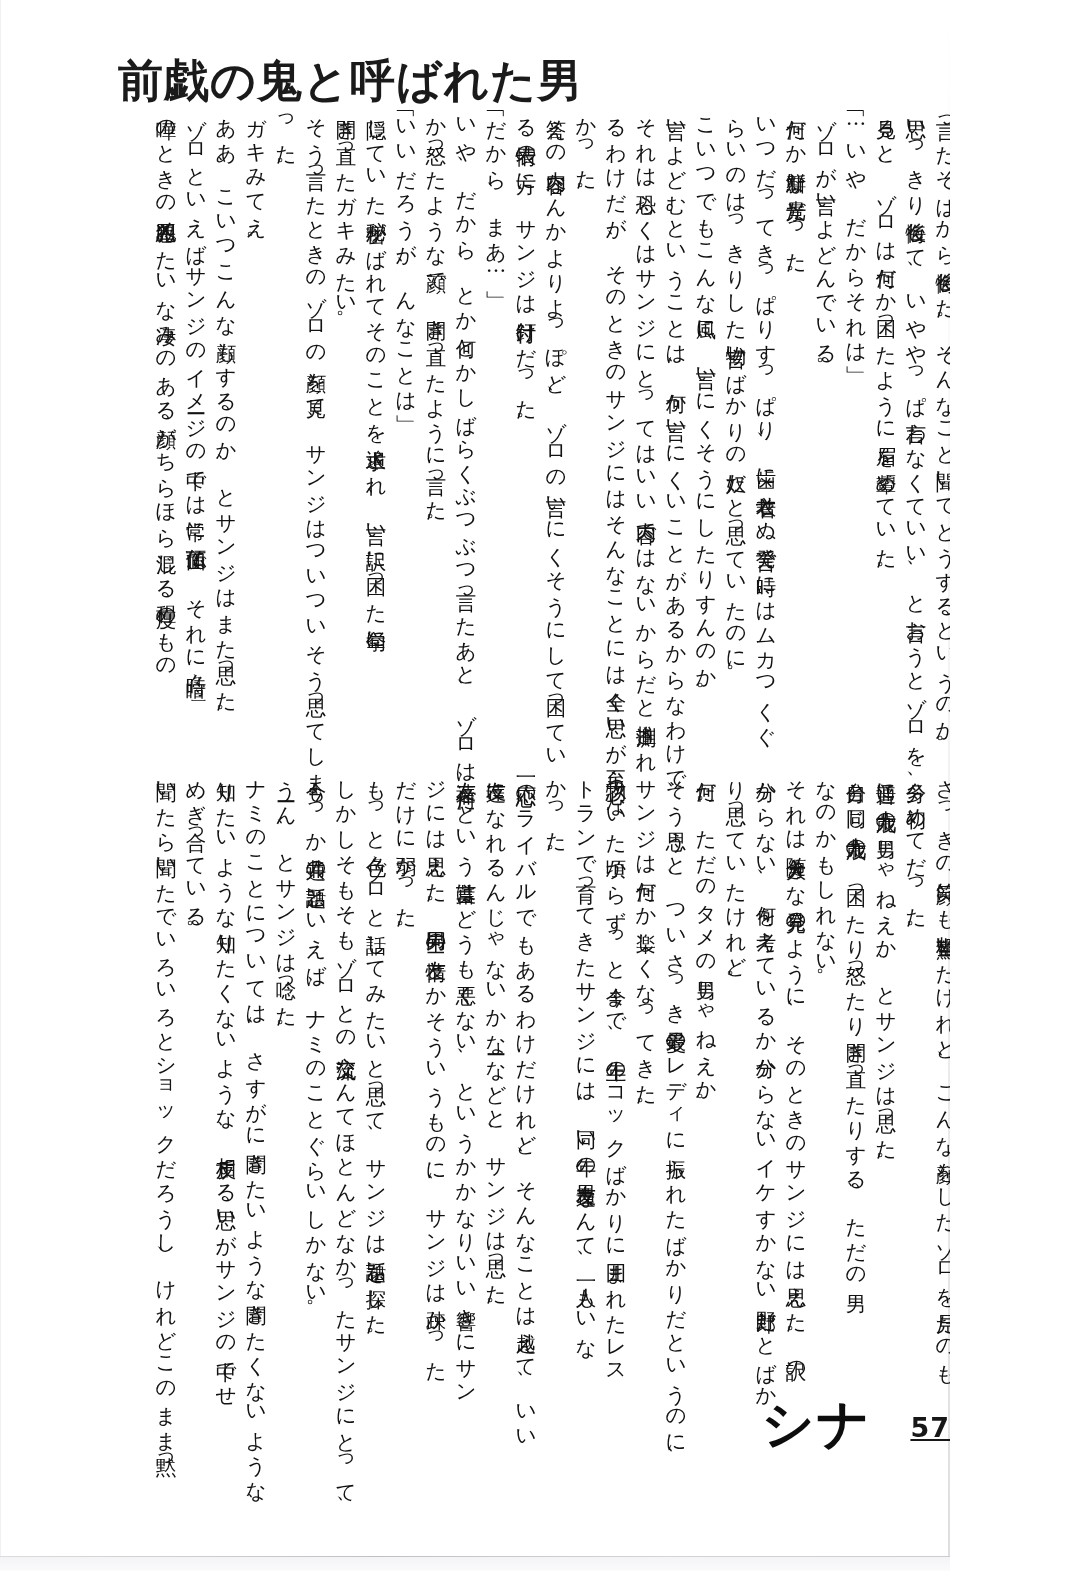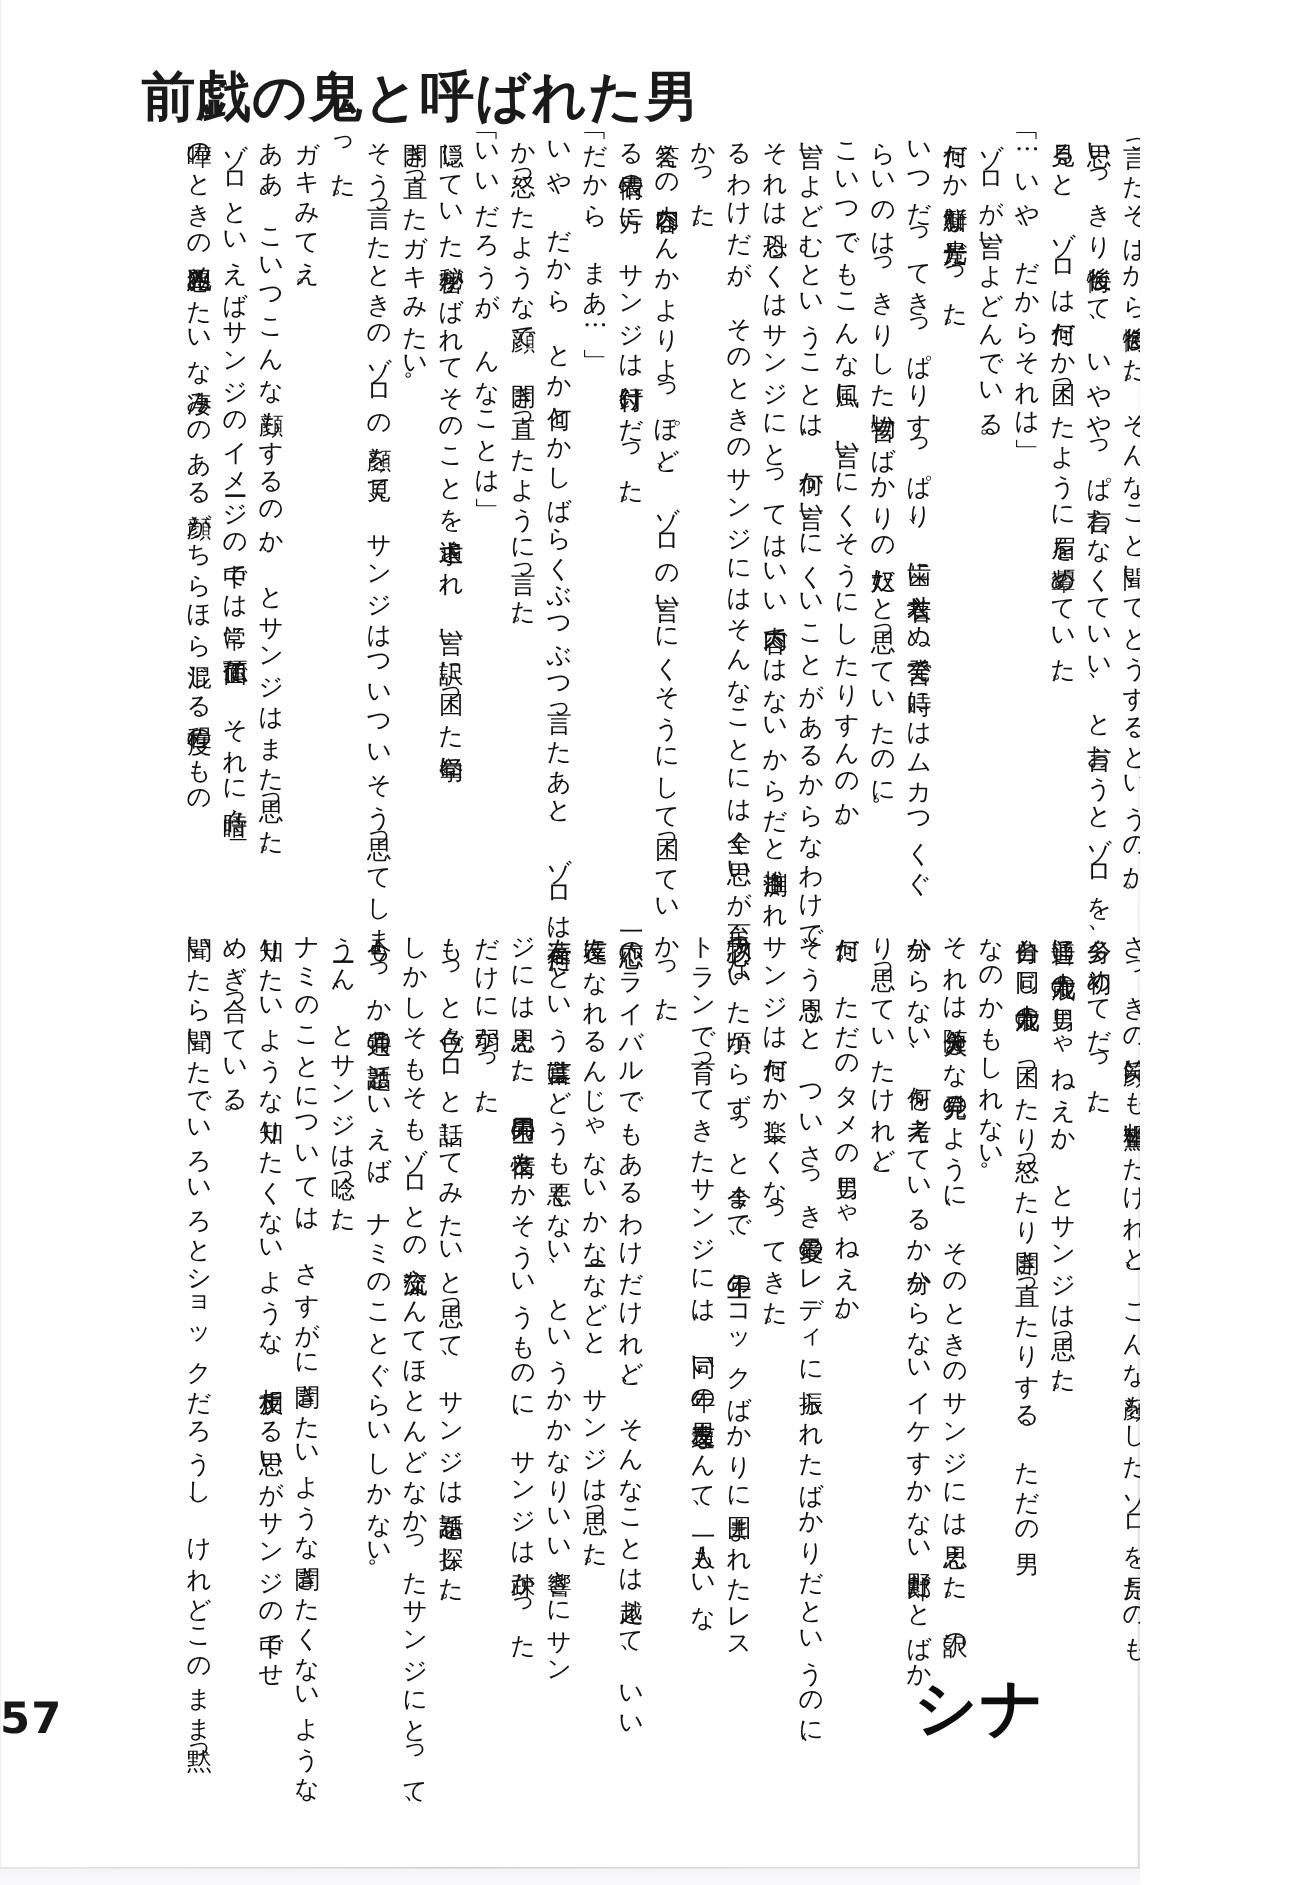--- a/index.html
+++ b/index.html
@@ -108,26 +108,27 @@
     width: 862px;
     height: 640px;
   }
 
   
   .page-number {
     position: absolute;
     left: 0;
     right: 0;
     top: 1412px;
-    text-align: left;
+    text-align: right;
     font-family: "DejaVu Sans", "Liberation Sans", sans-serif;
     font-weight: 700;
-    font-size: 36px;
+    font-size: 27px;
     color: #171717;
     letter-spacing: 1px;
+    text-decoration: underline;
   }
 
   
   .stamp {
     position: absolute;
     right: 78px;
     top: 1398px;
     font-family: "DejaVu Sans", "Liberation Sans", sans-serif;
     font-weight: 700;
     font-size: 52px;

